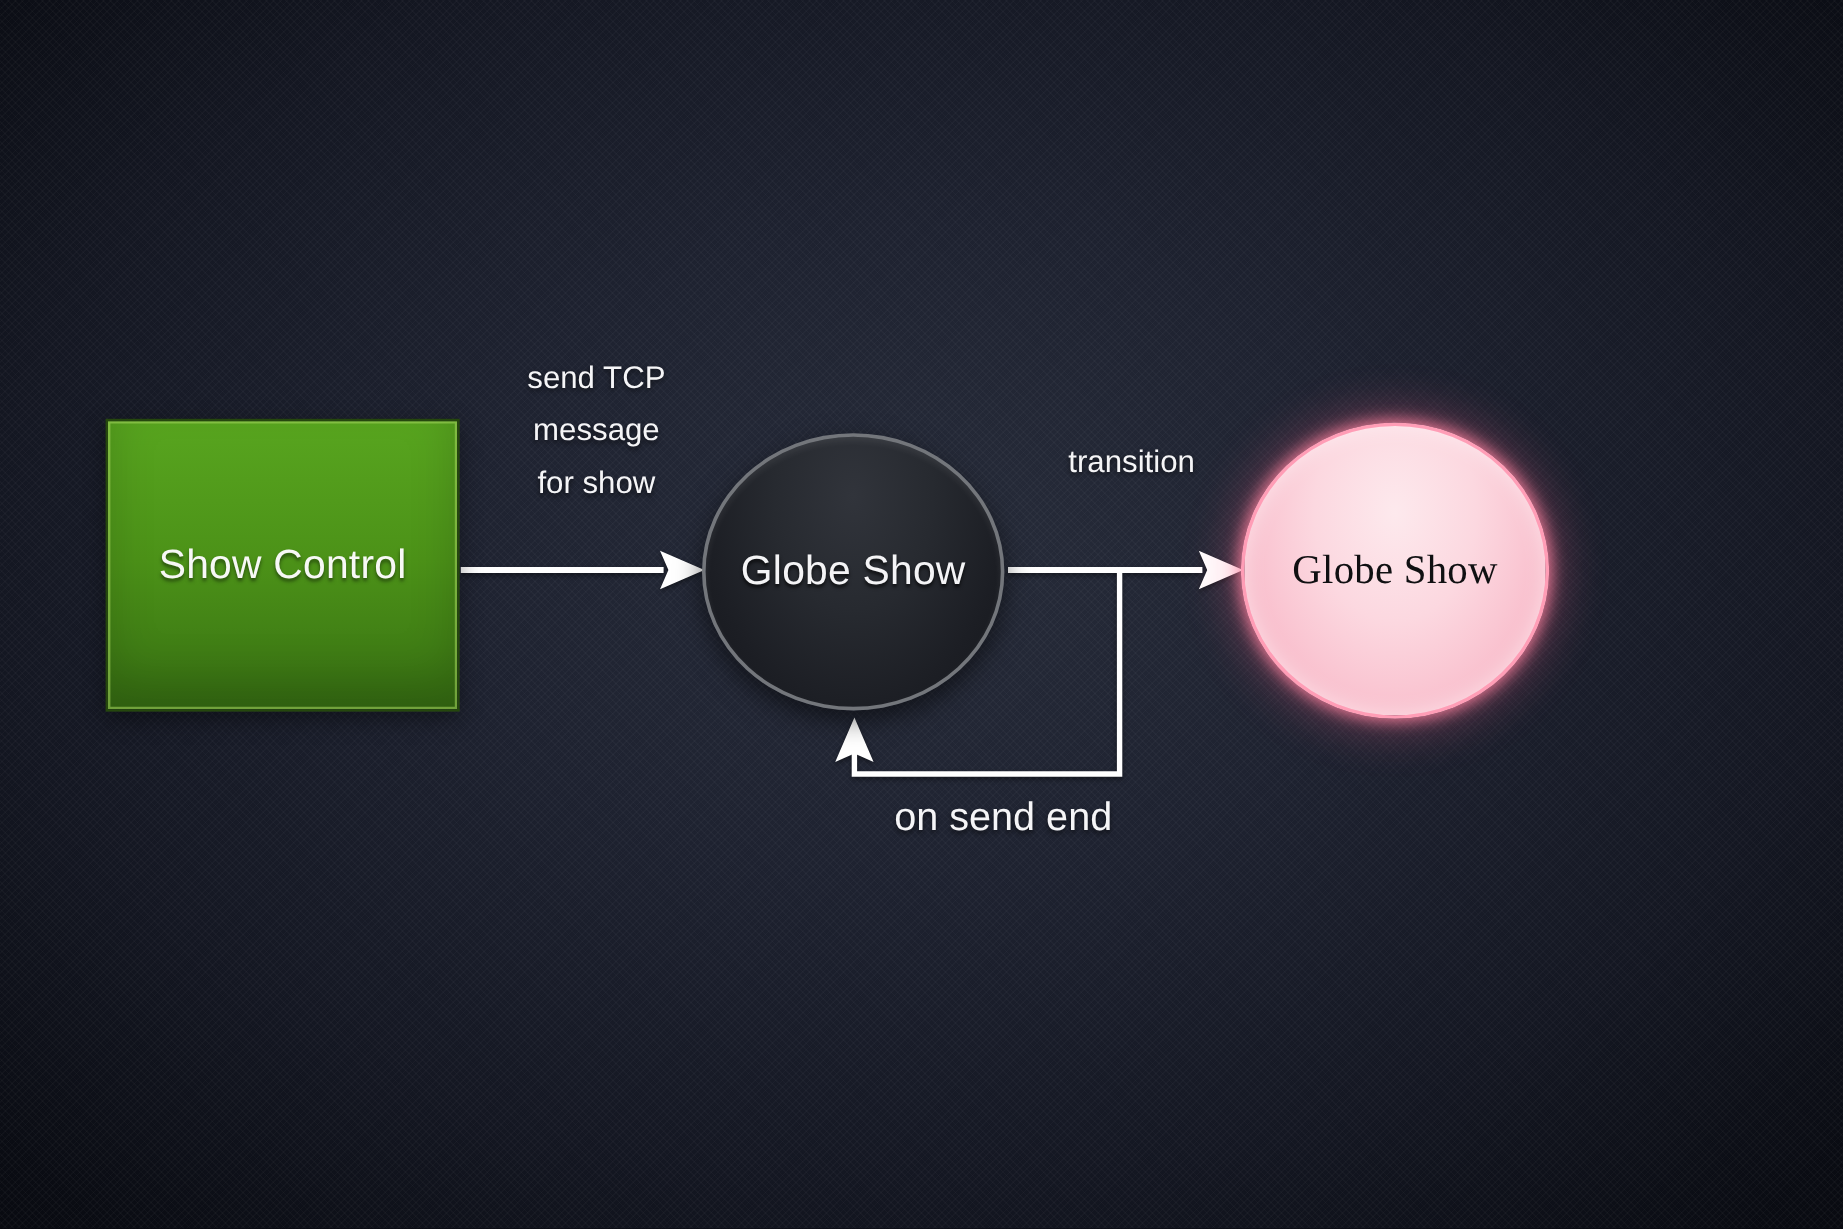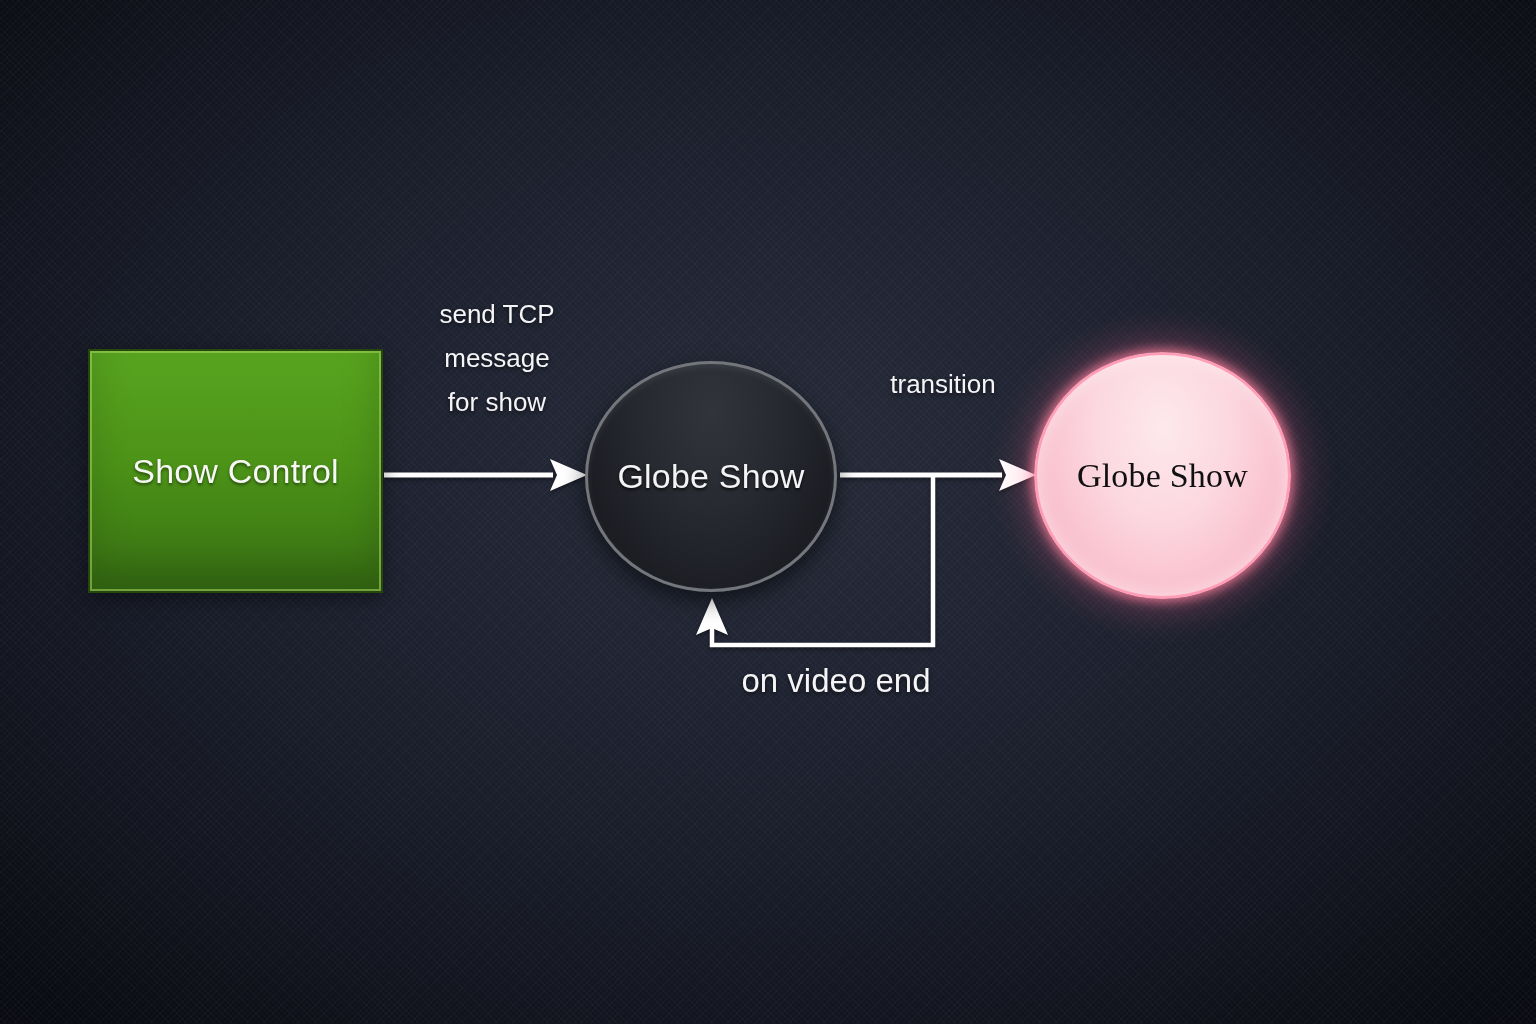--- a/index.html
+++ b/index.html
@@ -159,15 +159,15 @@
   <div class="node globe-show">
     <span class="node-label">Globe Show</span>
   </div>
 
   <div class="edge-label label-send-tcp">send TCP
 message
 for show</div>
 
   <div class="edge-label label-transition">transition</div>
 
-  <div class="edge-label label-on-video-end">on video end</div>
+  <div class="edge-label label-on-video-end">on send end</div>
 
 </div>
 
 </body></html>

